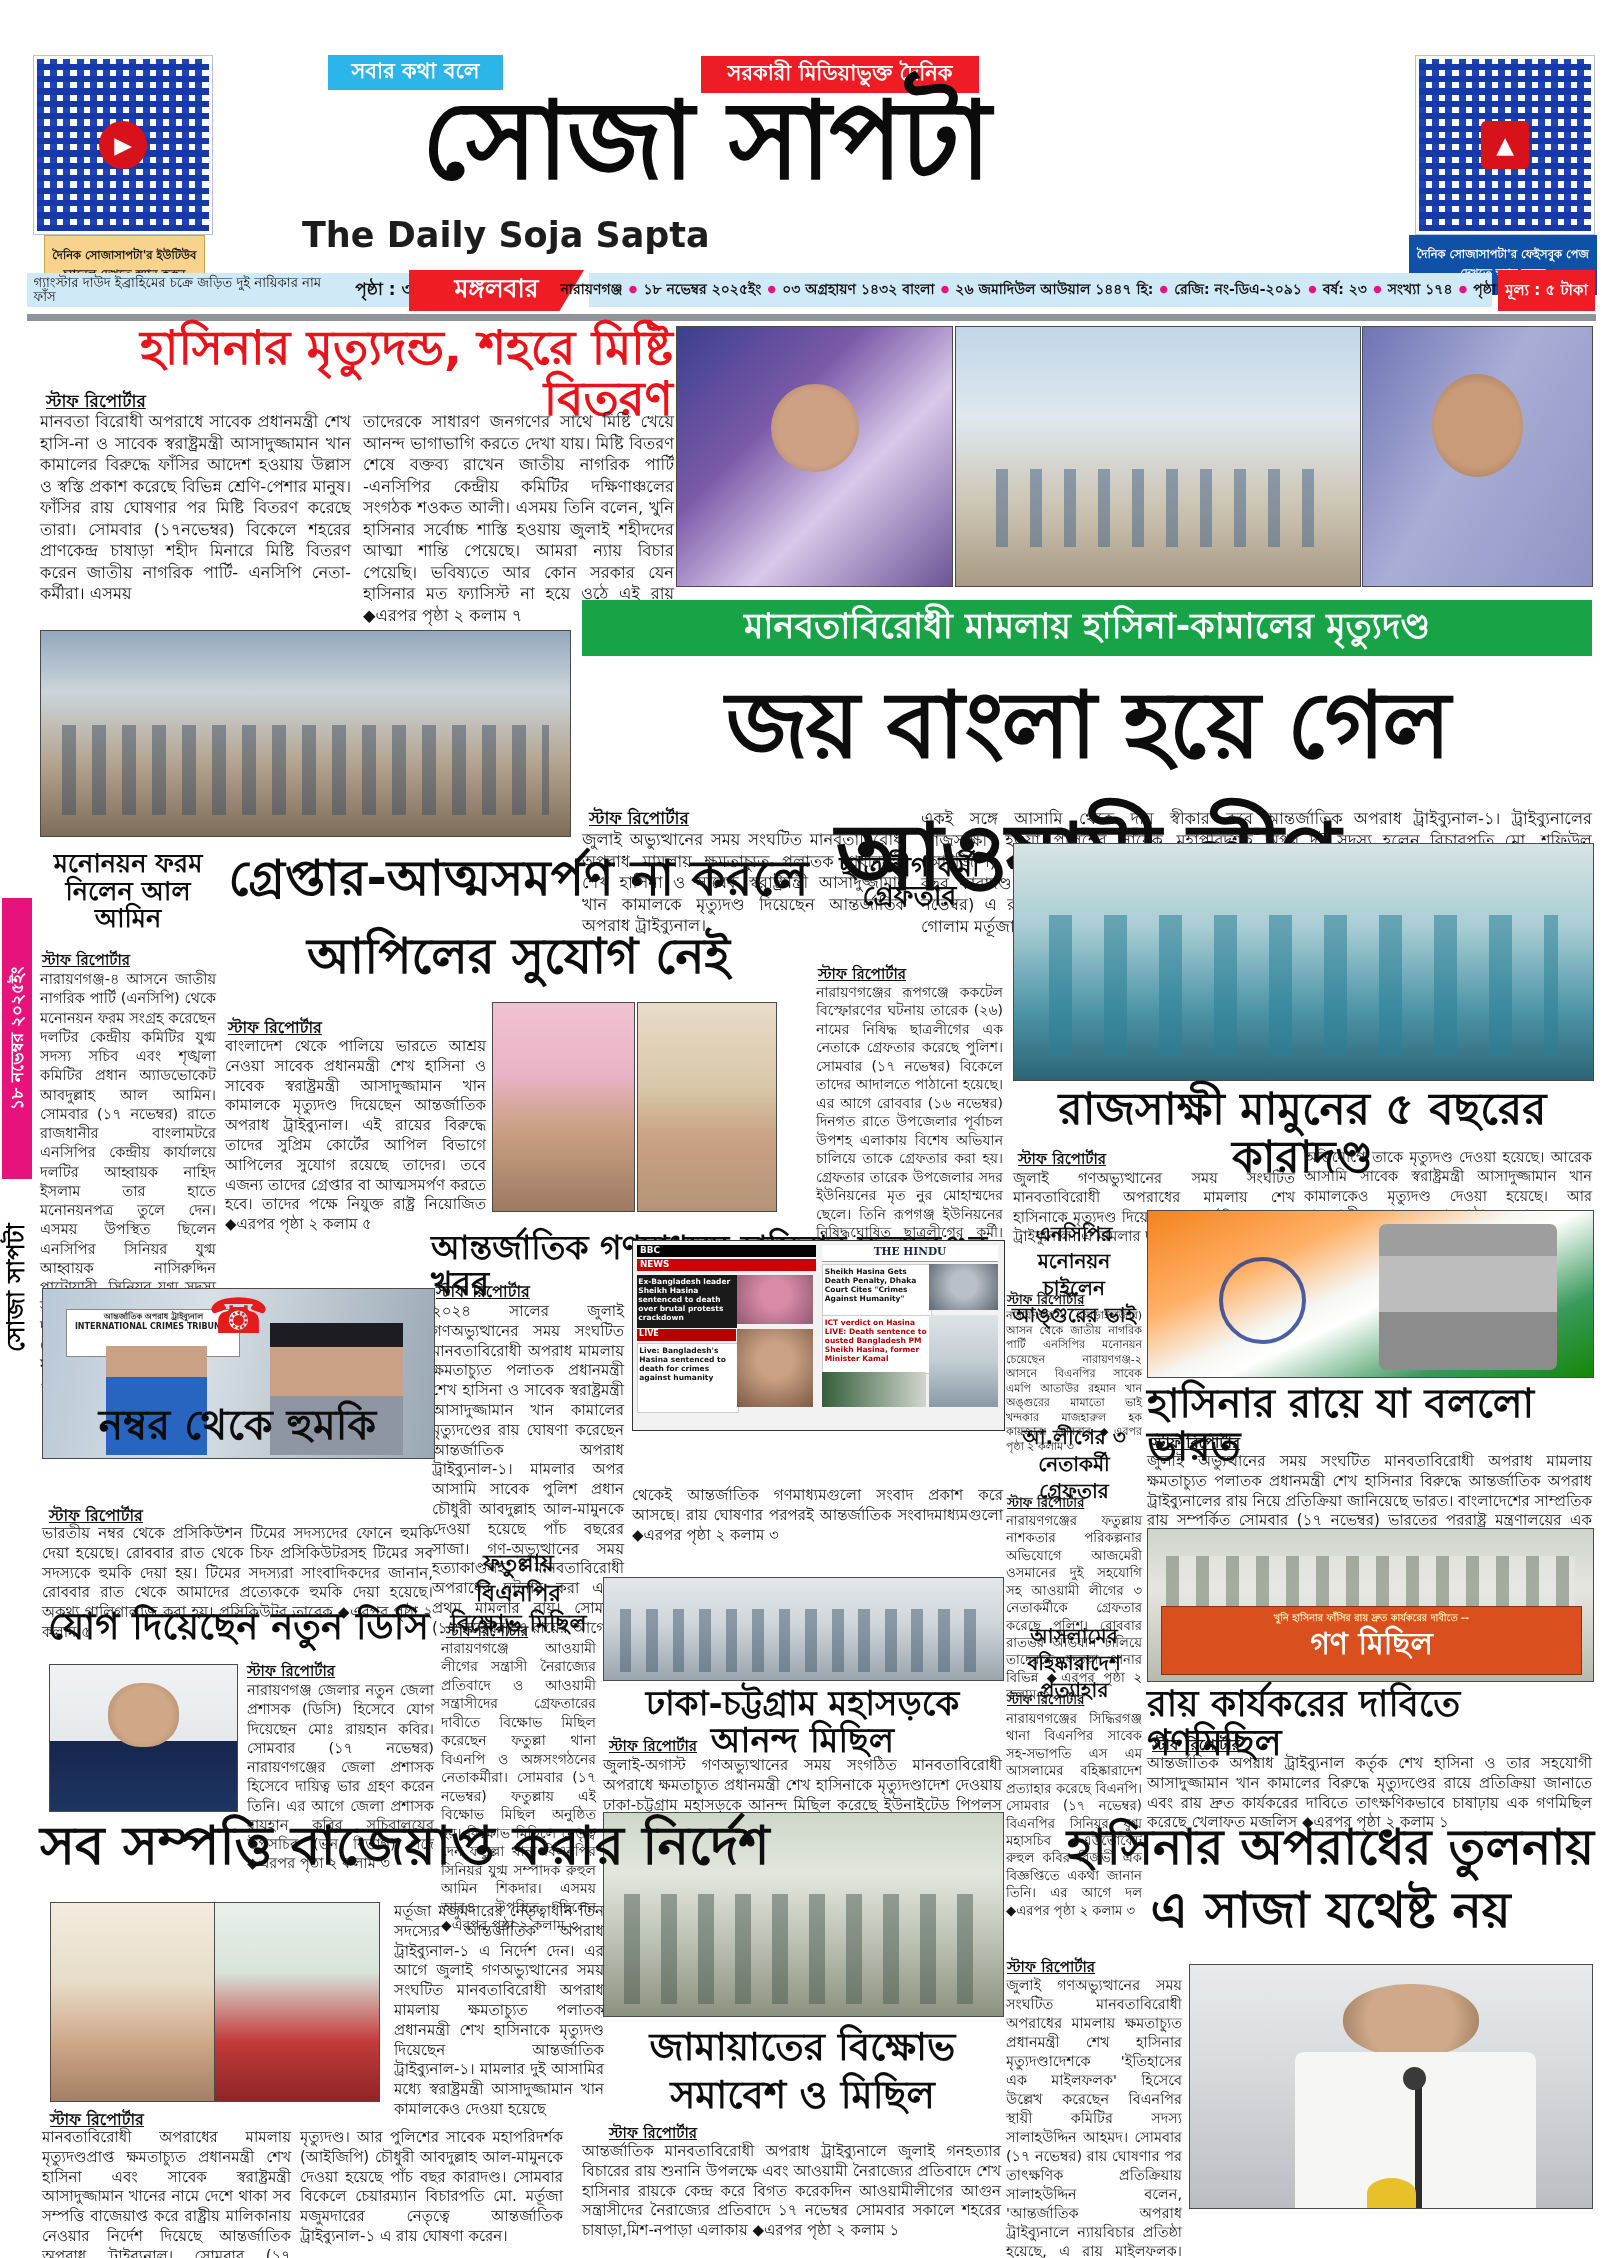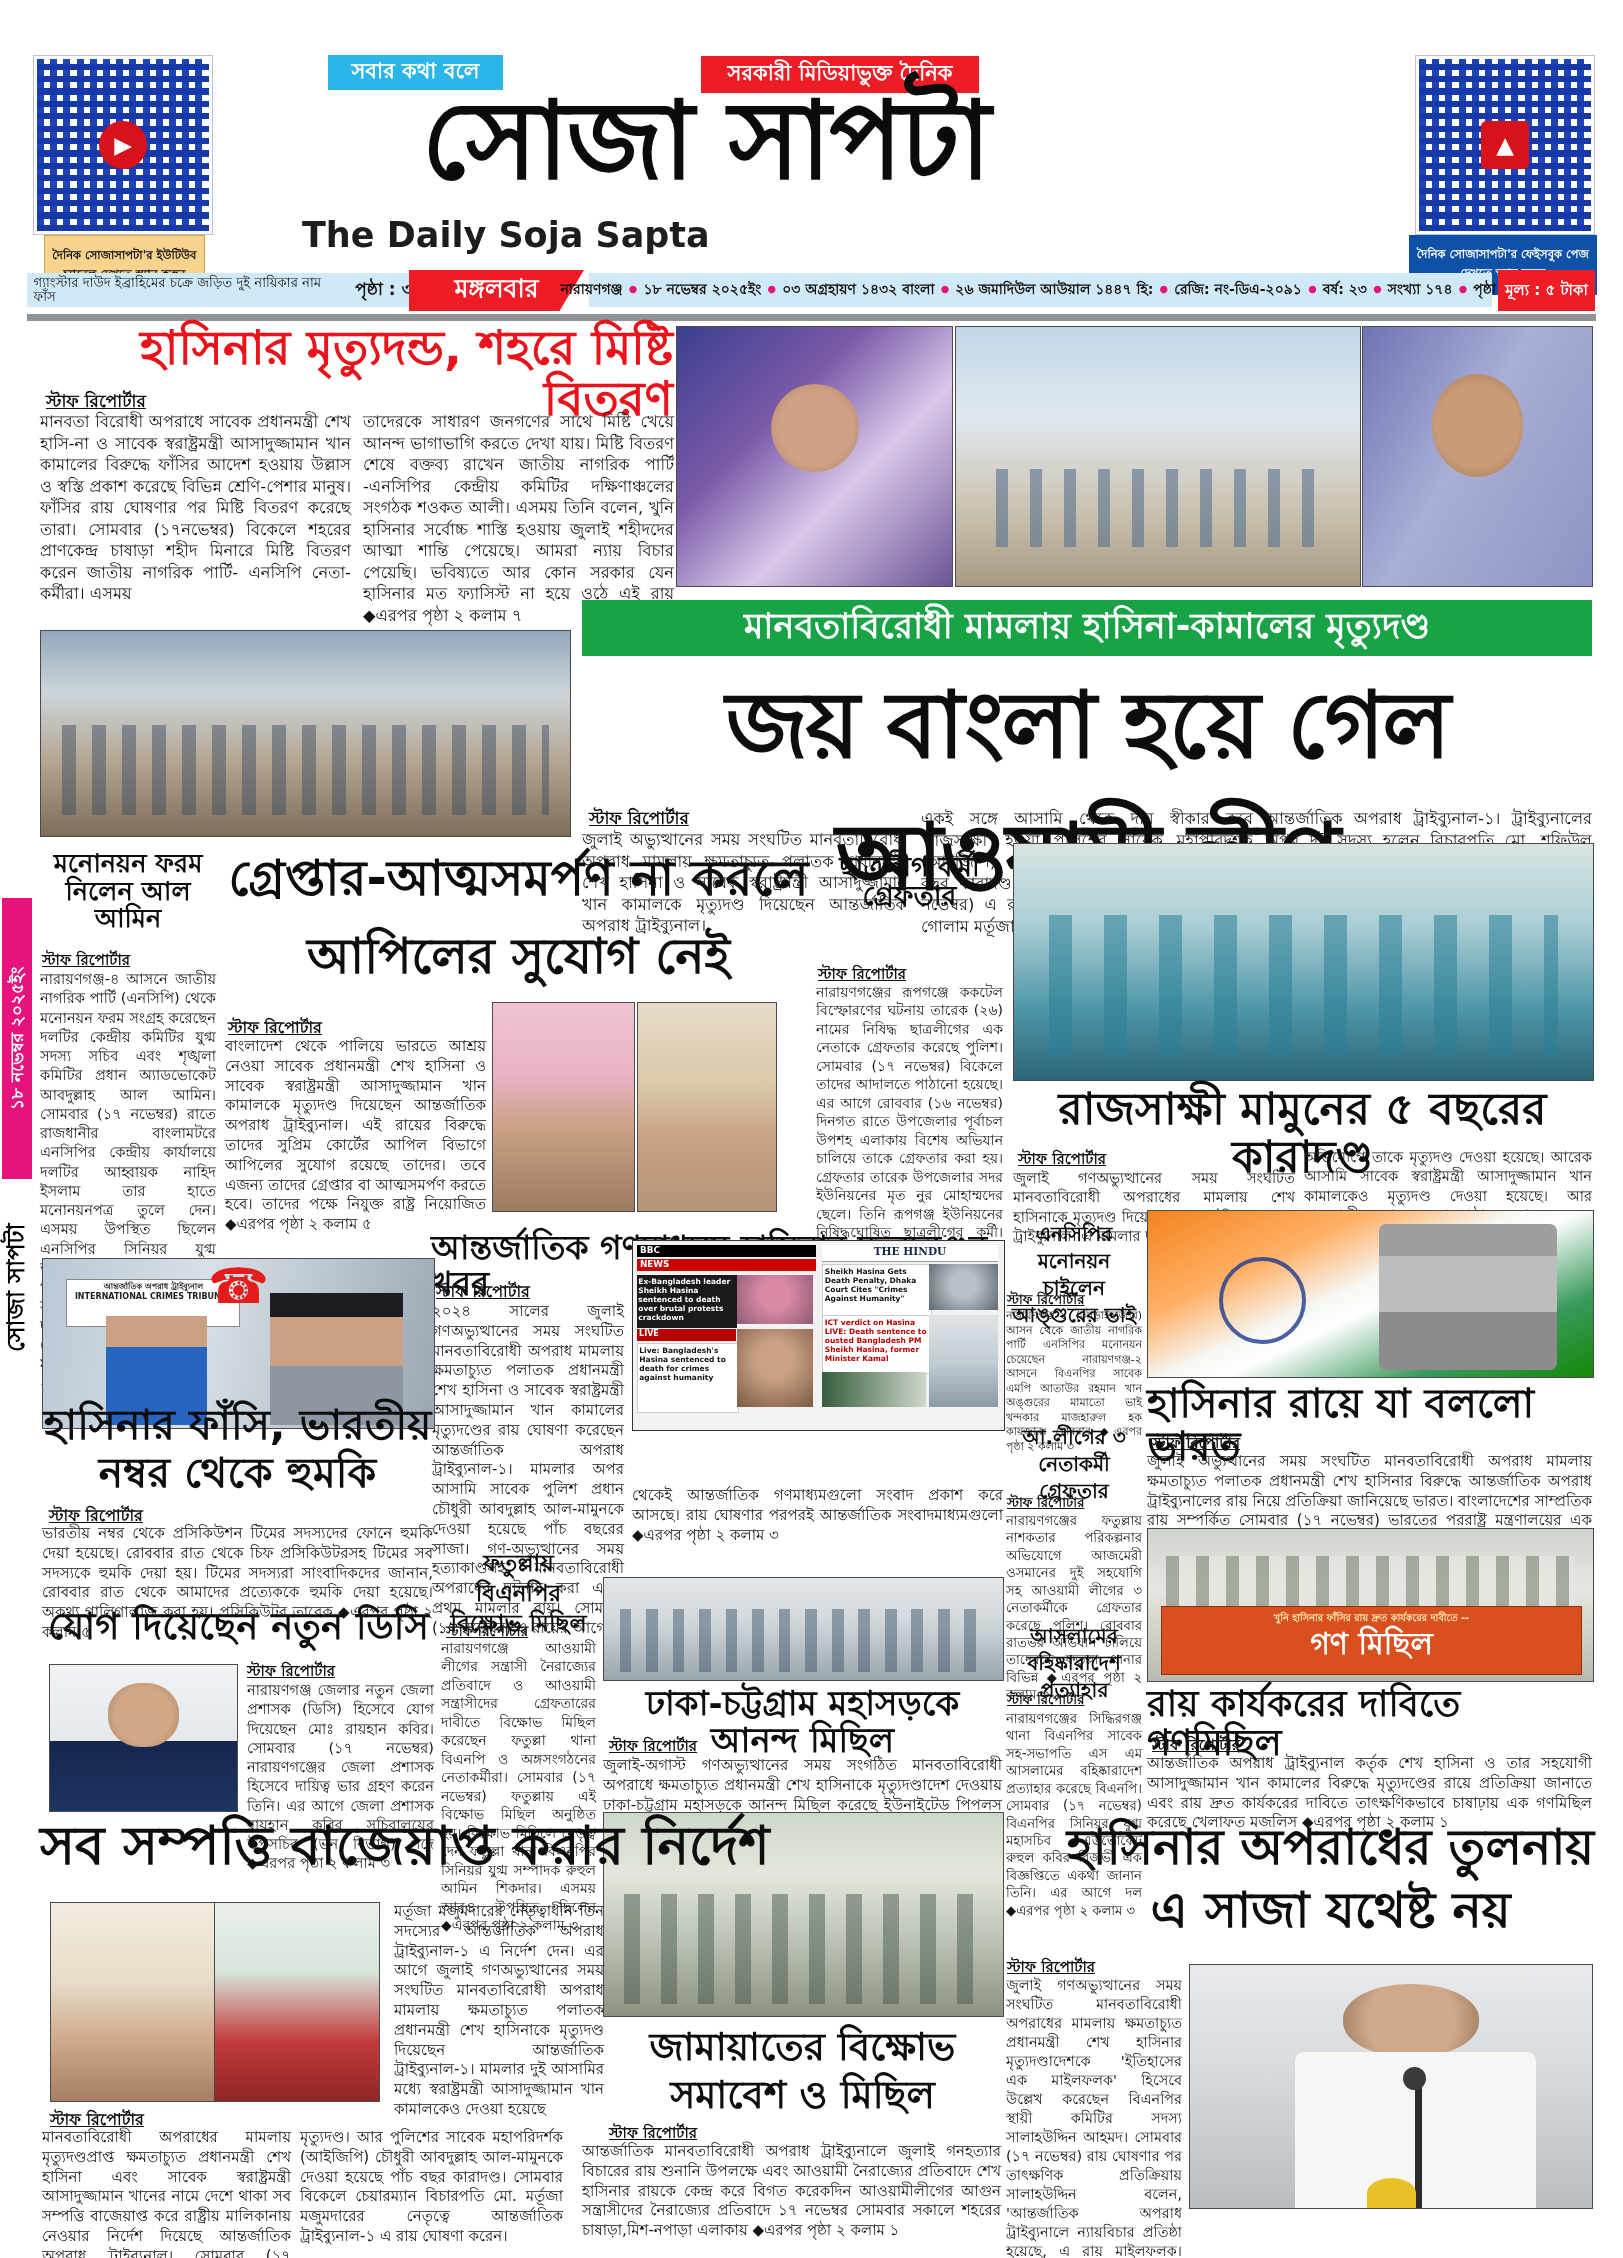--- a/index.html
+++ b/index.html
@@ -149,31 +149,30 @@
       <div class="mini" style="left:189px;top:23px;width:104px;height:46px;font-size:7.5px;color:#111;background:#fff;padding:1.8px;line-height:1.2;border:0.9px solid #ccc;">Sheikh Hasina Gets Death Penalty, Dhaka Court Cites "Crimes Against Humanity"</div>
       <div class="mini" style="left:296px;top:23px;width:69px;height:46px;background:radial-gradient(circle at 50% 45%,#b9c0c8 30%,#5d6870 100%);"></div>
       <div class="mini" style="left:189px;top:74px;width:104px;height:53px;font-size:7.5px;color:#b80000;background:#fff;padding:1.8px;line-height:1.2;border:0.9px solid #ccc;">ICT verdict on Hasina LIVE: Death sentence to ousted Bangladesh PM Sheikh Hasina, former Minister Kamal</div>
       <div class="mini" style="left:296px;top:74px;width:69px;height:92px;background:linear-gradient(#dfe3e6 0%,#c2cdd4 50%,#8a9aa4 100%);"></div>
       <div class="mini" style="left:189px;top:131px;width:104px;height:35px;background:linear-gradient(90deg,#355e3b,#d0d6cc);"></div>
     </div>
     <div class="bd" style="left:632px;top:1486px;width:371px;height:64px;font-size:15px;">থেকেই আন্তর্জাতিক গণমাধ্যমগুলো সংবাদ প্রকাশ করে আসছে। রায় ঘোষণার পরপরই আন্তর্জাতিক সংবাদমাধ্যমগুলো  ◆এরপর পৃষ্ঠা ২ কলাম ৩</div>
   </div>
 
   <div>
-    <div class="ph" style="left:42px;top:1258px;width:391px;height:169px;background:linear-gradient(100deg,#b9c8d6 0%,#d8e0e6 40%,#9aa8b4 100%);">
+    <div class="ph" style="left:42px;top:1288px;width:391px;height:169px;background:linear-gradient(100deg,#b9c8d6 0%,#d8e0e6 40%,#9aa8b4 100%);">
       <div style="position:absolute;left:6%;top:12%;width:44%;height:26%;background:#fff;border:0.9px solid #888;font-size:8px;font-weight:700;text-align:center;color:#222;line-height:1.3;padding-top:1.8px;">
         <div>আন্তর্জাতিক অপরাধ ট্রাইব্যুনাল</div>
         <div>INTERNATIONAL CRIMES TRIBUNAL</div>
       </div>
       <div style="position:absolute;left:16%;top:34%;width:26%;height:64%;background:linear-gradient(#caa184 0 28%,#2765c0 28% 100%);"></div>
       <div style="position:absolute;left:58%;top:20%;width:34%;height:78%;background:linear-gradient(#1c1c22 0 18%,#caa184 18% 55%,#8d96a2 55% 100%);"></div>
       <div style="position:absolute;left:42%;top:2%;width:16%;text-align:center;color:#e31c1c;font-size:49px;line-height:1;">☎</div>
     </div>
     <div class="abs hl center" style="left:42px;top:1401px;width:391px;height:99px;font-size:41px;line-height:1.18;">
-      <div>হাসিনার ফাঁসি, ভারতীয়</div>
       <div>নম্বর থেকে হুমকি</div>
     </div>
     <div class="byline" style="left:49px;top:1503px;font-size:16px;">স্টাফ রিপোর্টার</div>
     <div class="bd" style="left:42px;top:1524px;width:391px;height:85px;font-size:15px;">ভারতীয় নম্বর থেকে প্রসিকিউশন টিমের সদস্যদের ফোনে হুমকি দেয়া হয়েছে। রোববার রাত থেকে চিফ প্রসিকিউটরসহ টিমের সব সদস্যকে হুমকি দেয়া হয়। টিমের সদস্যরা সাংবাদিকদের জানান, রোববার রাত থেকে আমাদের প্রত্যেককে হুমকি দেয়া হয়েছে। অকথ্য গালিগালাজ করা হয়। প্রসিকিউটর তারেক  ◆এরপর পৃষ্ঠা ২ কলাম ৫</div>
   </div>
 
   <div>
     <div class="abs hl center" style="left:42px;top:1607px;width:393px;height:48px;font-size:37px;">যোগ দিয়েছেন নতুন ডিসি</div>
     <div class="ph" style="left:49px;top:1664px;width:187px;height:146px;background:linear-gradient(#f0f2f4 0%,#e6e9ec 52%,#16264d 52%,#1d3563 100%);">
       <div style="position:absolute;left:31%;top:12%;width:38%;height:44%;border-radius:46%;background:radial-gradient(circle,#d0a787 58%,#a77e5e 100%);"></div>

